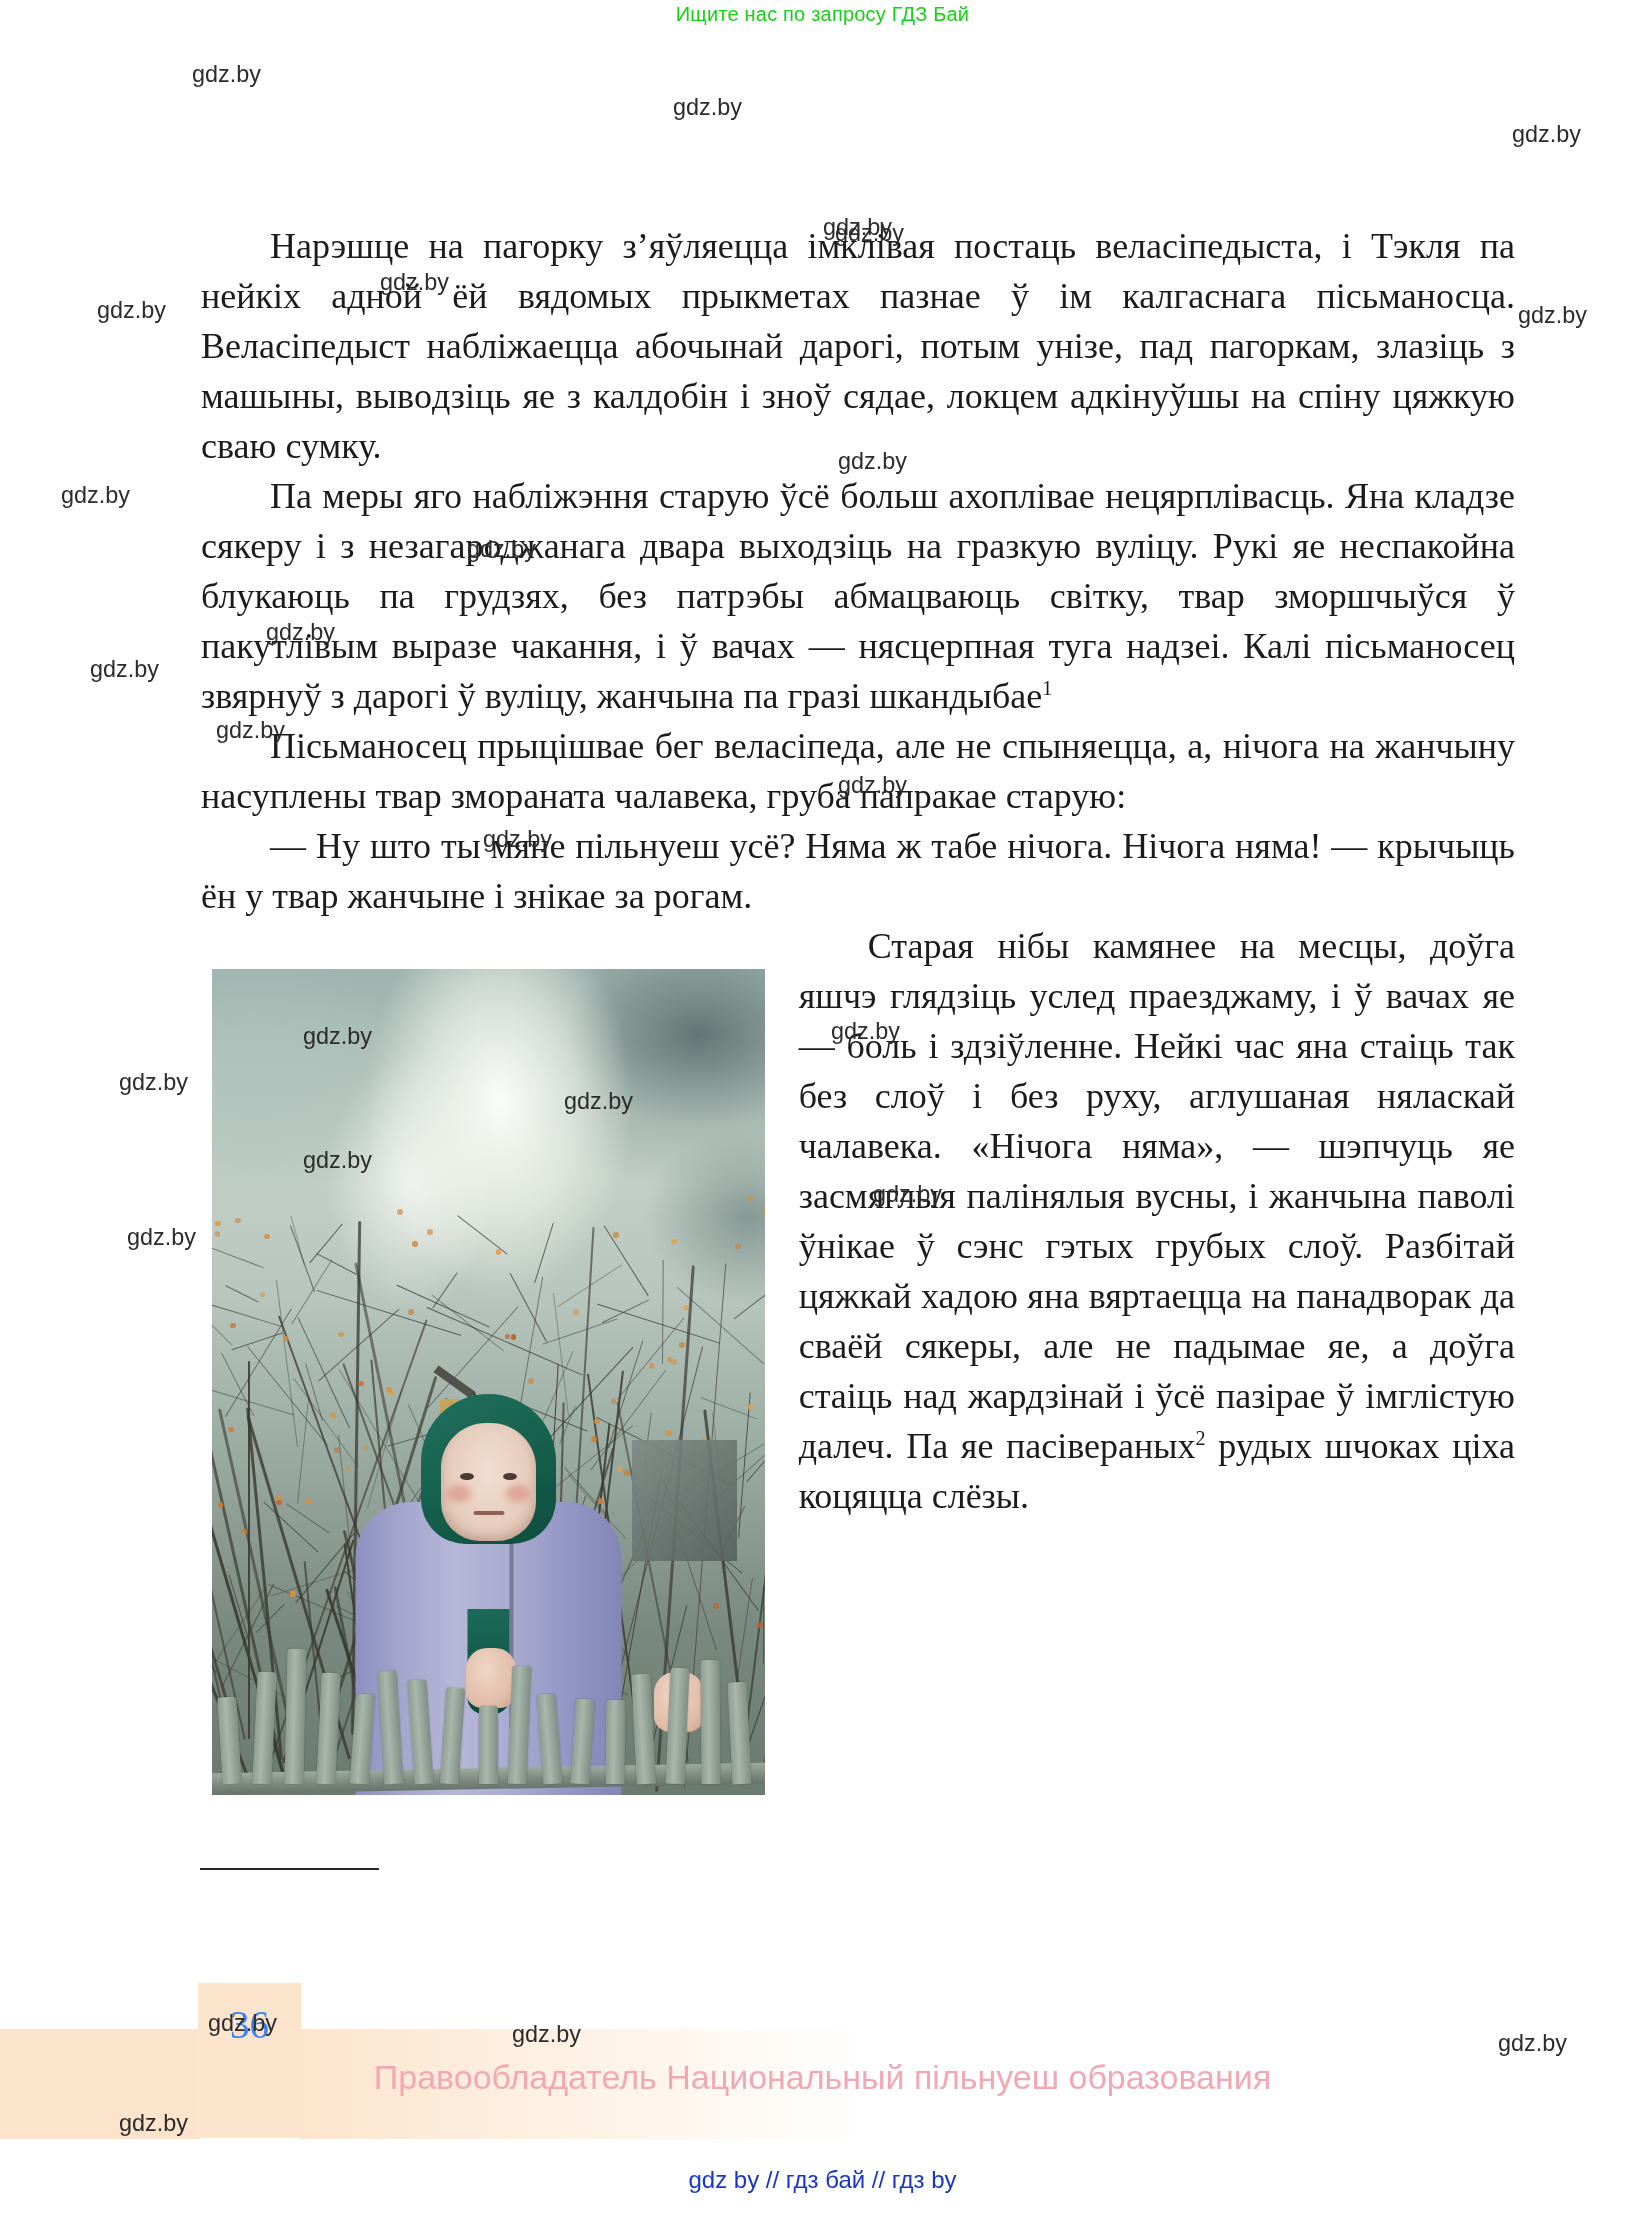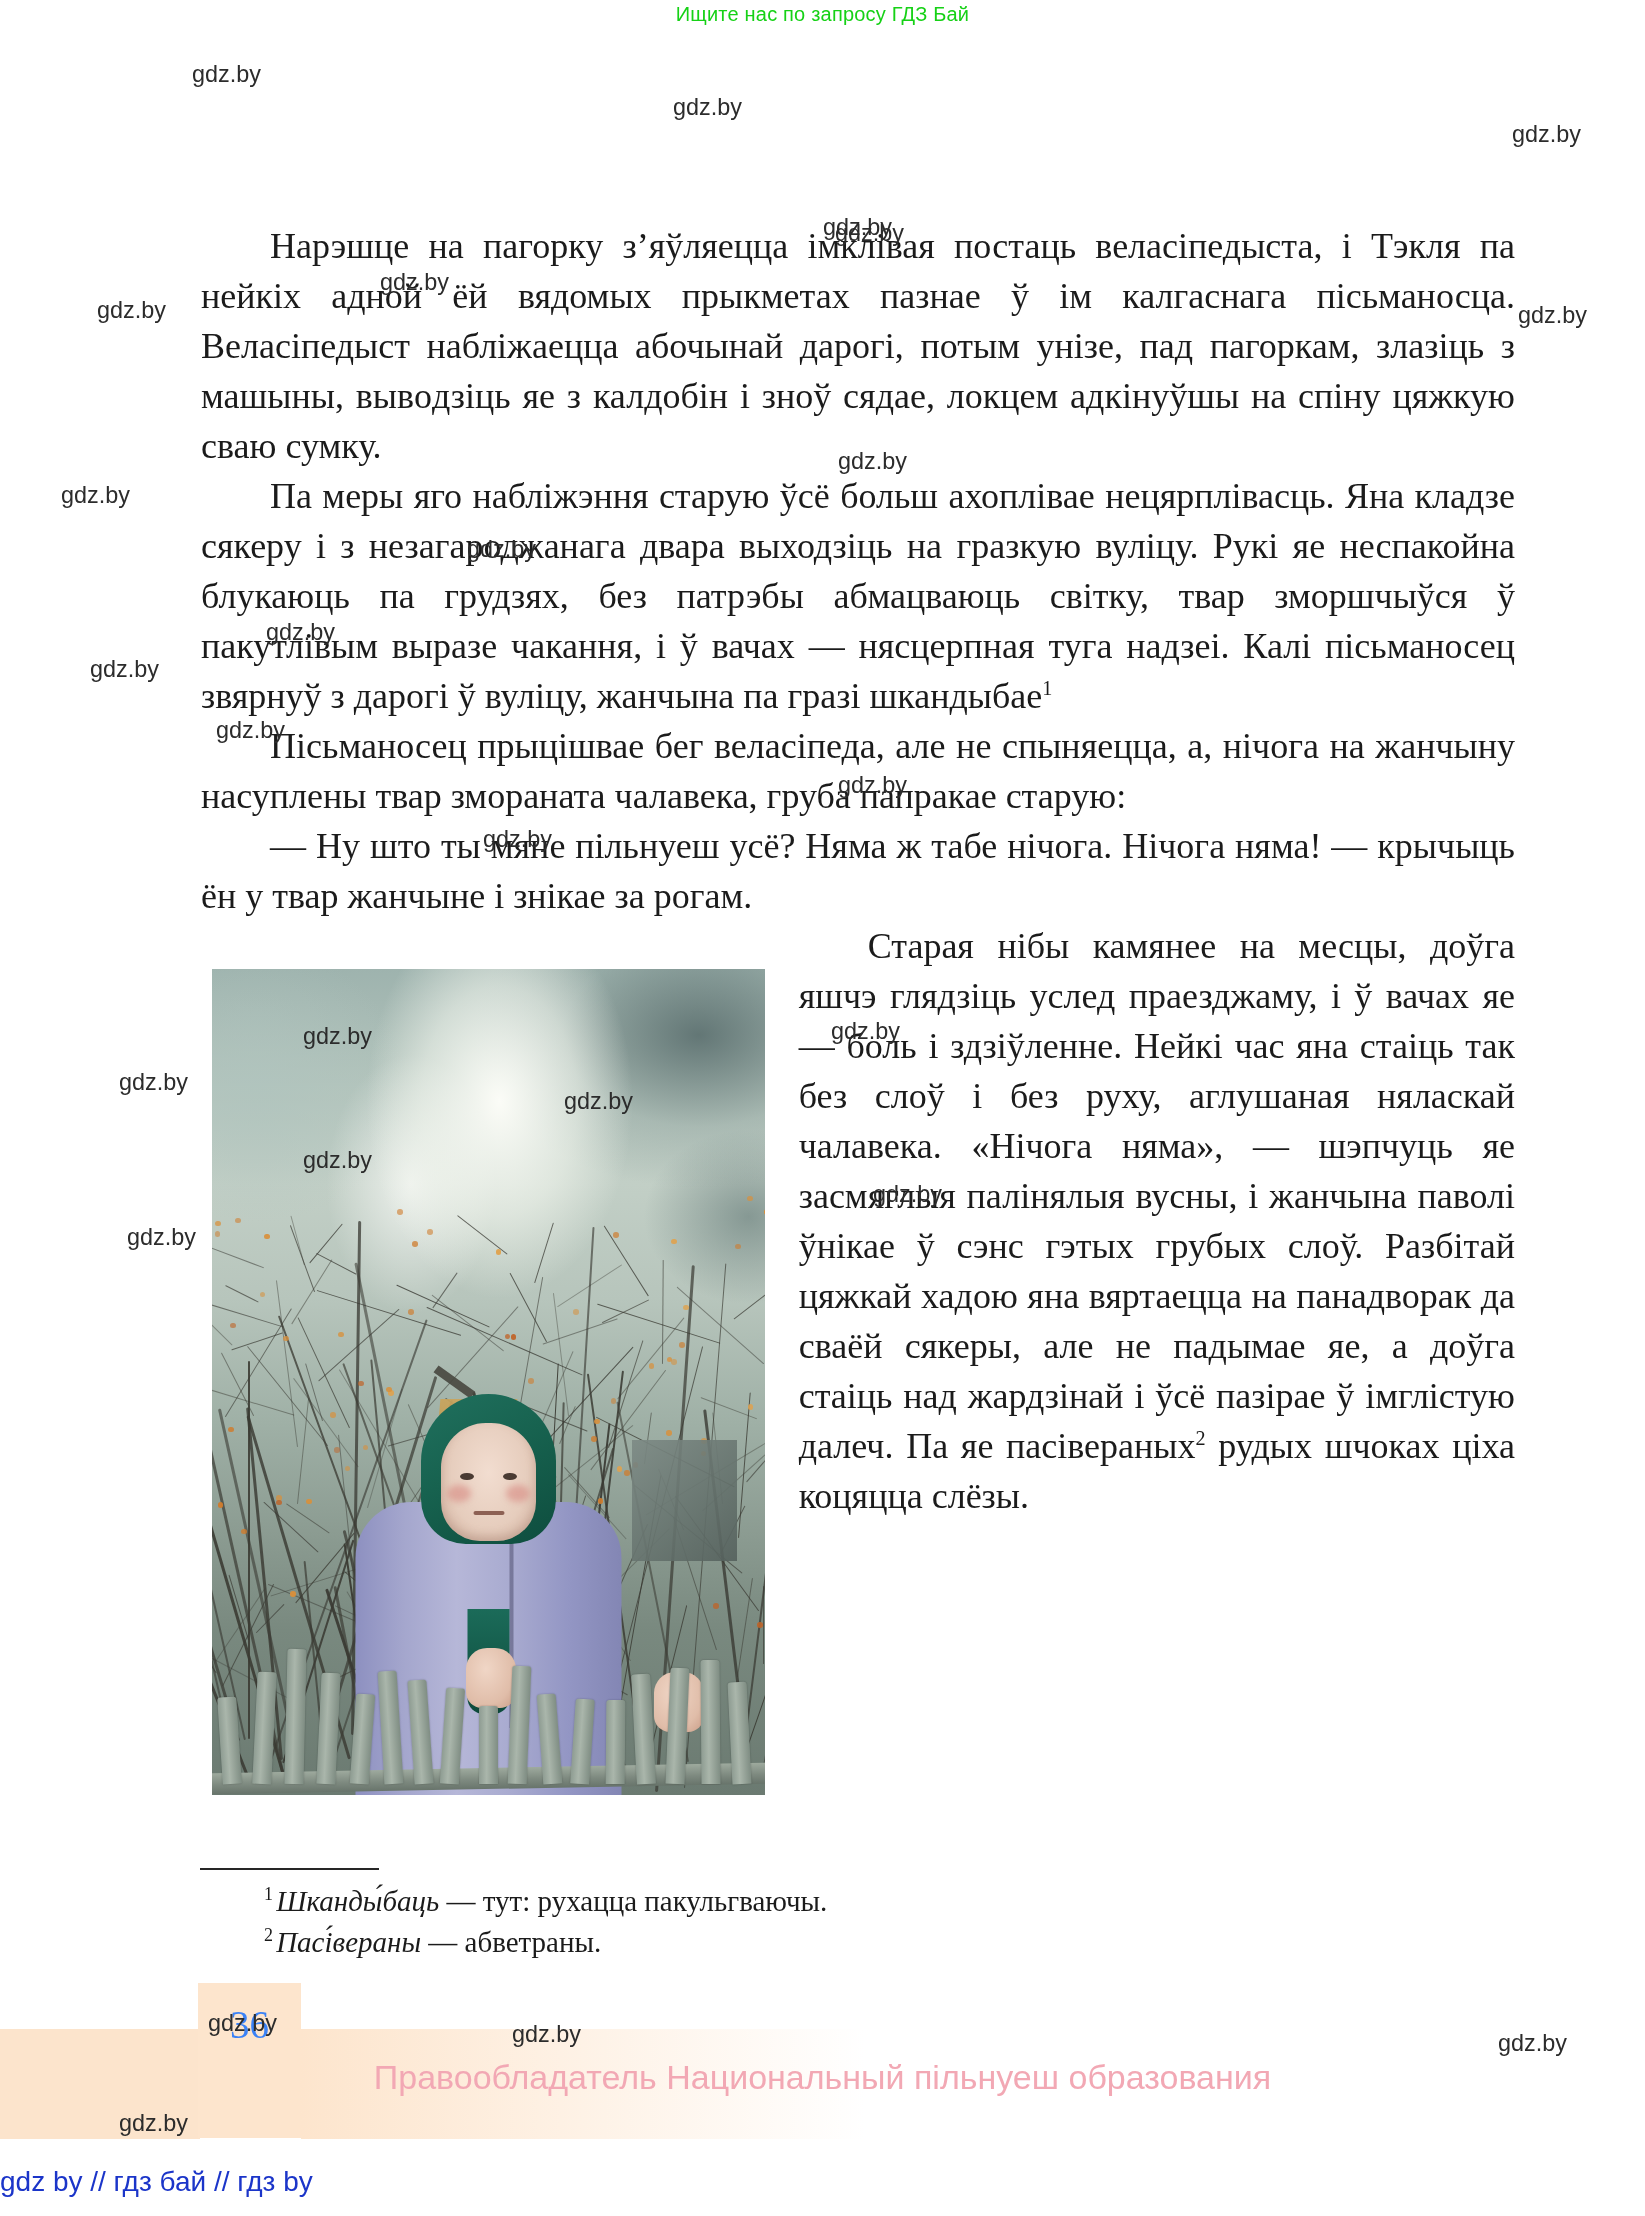--- a/index.html
+++ b/index.html
@@ -284,22 +284,23 @@
     font-size: 34px;
     color: #f2a8b4;
     white-space: nowrap;
   }
 
   
   .bottombar {
     position: absolute;
     left: 0; top: 2166px;
     width: 1645px;
+    text-align: center;
     font-family: "Liberation Sans", "DejaVu Sans", sans-serif;
-    font-size: 28px;
+    font-size: 24px;
     color: #1b35c9;
     white-space: nowrap;
   }
 
   
   .wm {
     position: absolute;
     font-family: "Liberation Sans", "DejaVu Sans", sans-serif;
     font-size: 23.4px;
     color: #2c2c2c;
@@ -598,24 +599,20 @@
         <div class="picket" style="left: 65.3331%; height: 85px; transform: rotate(3.8deg);"></div>
         <div class="picket" style="left: 71.2074%; height: 84px; transform: rotate(0.5deg);"></div>
         <div class="picket" style="left: 76.2537%; height: 110px; transform: rotate(-3deg);"></div>
         <div class="picket" style="left: 82.4305%; height: 116px; transform: rotate(2.5deg);"></div>
         <div class="picket" style="left: 88.4863%; height: 124px; transform: rotate(-0.5deg);"></div>
         <div class="picket" style="left: 93.6898%; height: 102px; transform: rotate(-2.8deg);"></div>
       </div>
   </div>
 
   <div class="fn-rule"></div>
-  <div class="footnotes">
-    <p class="footnote"><span class="fnum">1</span><i>Шканды́баць</i><span> — тут: рухацца пакульгваючы.</span></p>
-    <p class="footnote"><span class="fnum">2</span><i>Пасі́вераны</i><span> — абветраны.</span></p>
-  </div>
 
   <div class="peach-wide"></div>
   <div class="peach-fade"></div>
   <div class="peach-tab"></div>
   <div class="pagenum">36</div>
 
   <div class="copyright">Правообладатель Национальный пільнуеш образования</div>
   <div class="bottombar">gdz by  //  гдз бай  //  гдз by</div>
 
   <div id="wmlayer">

